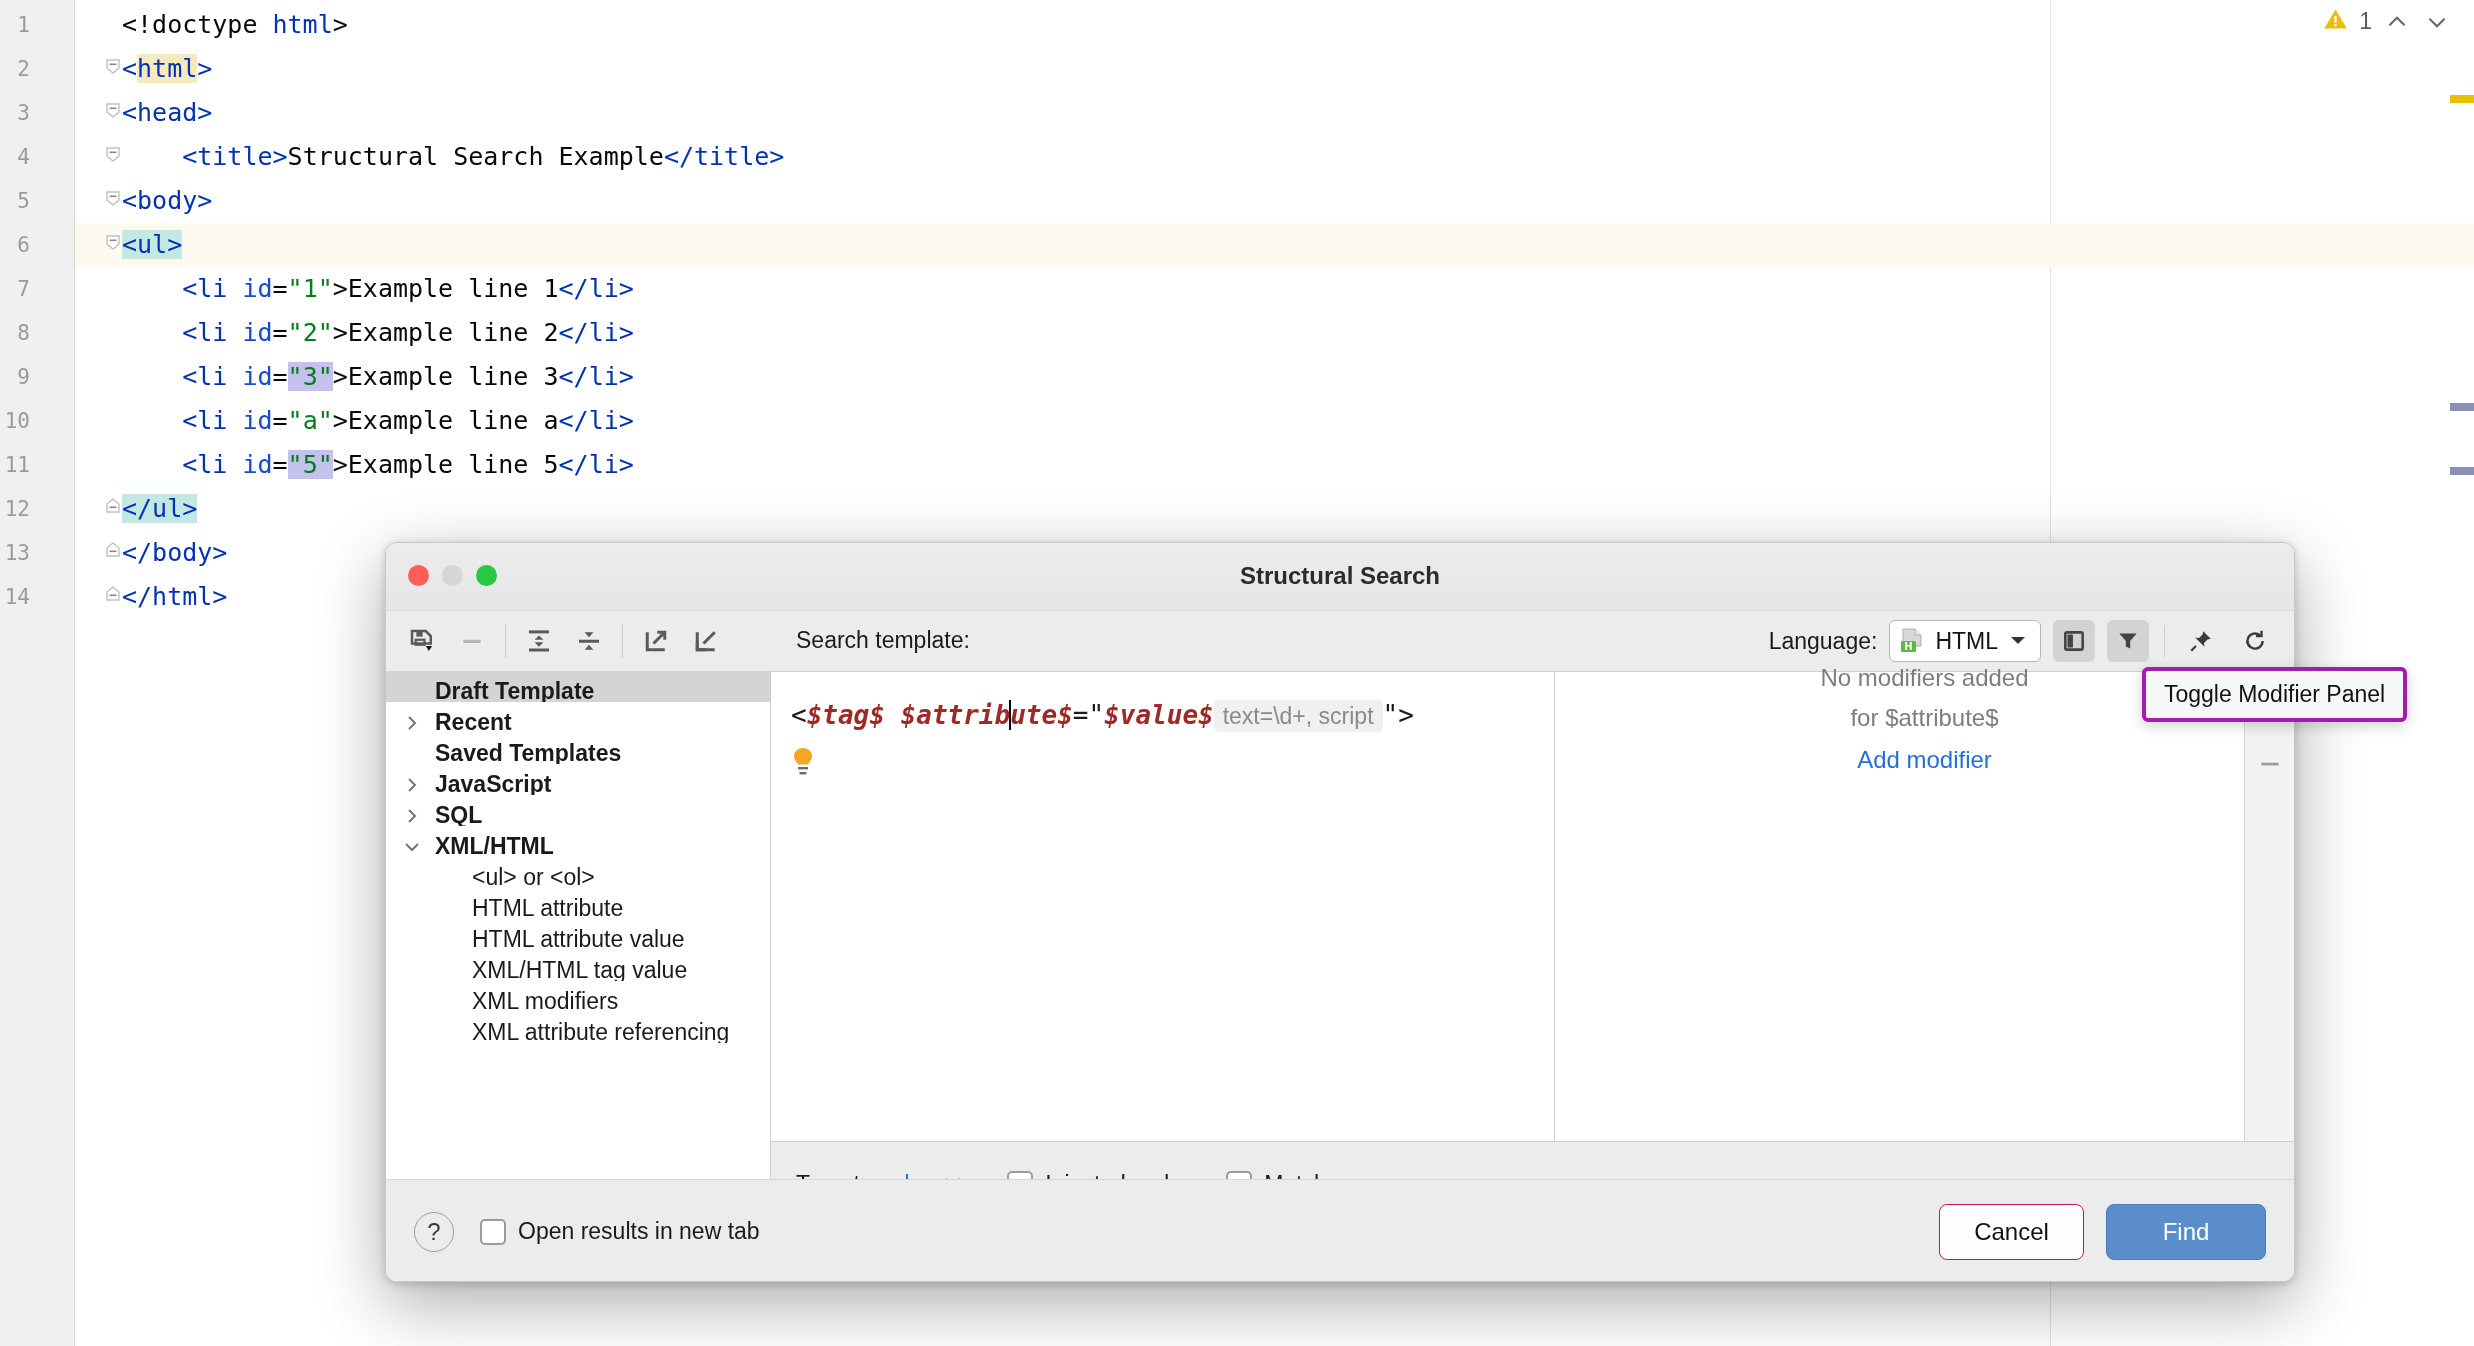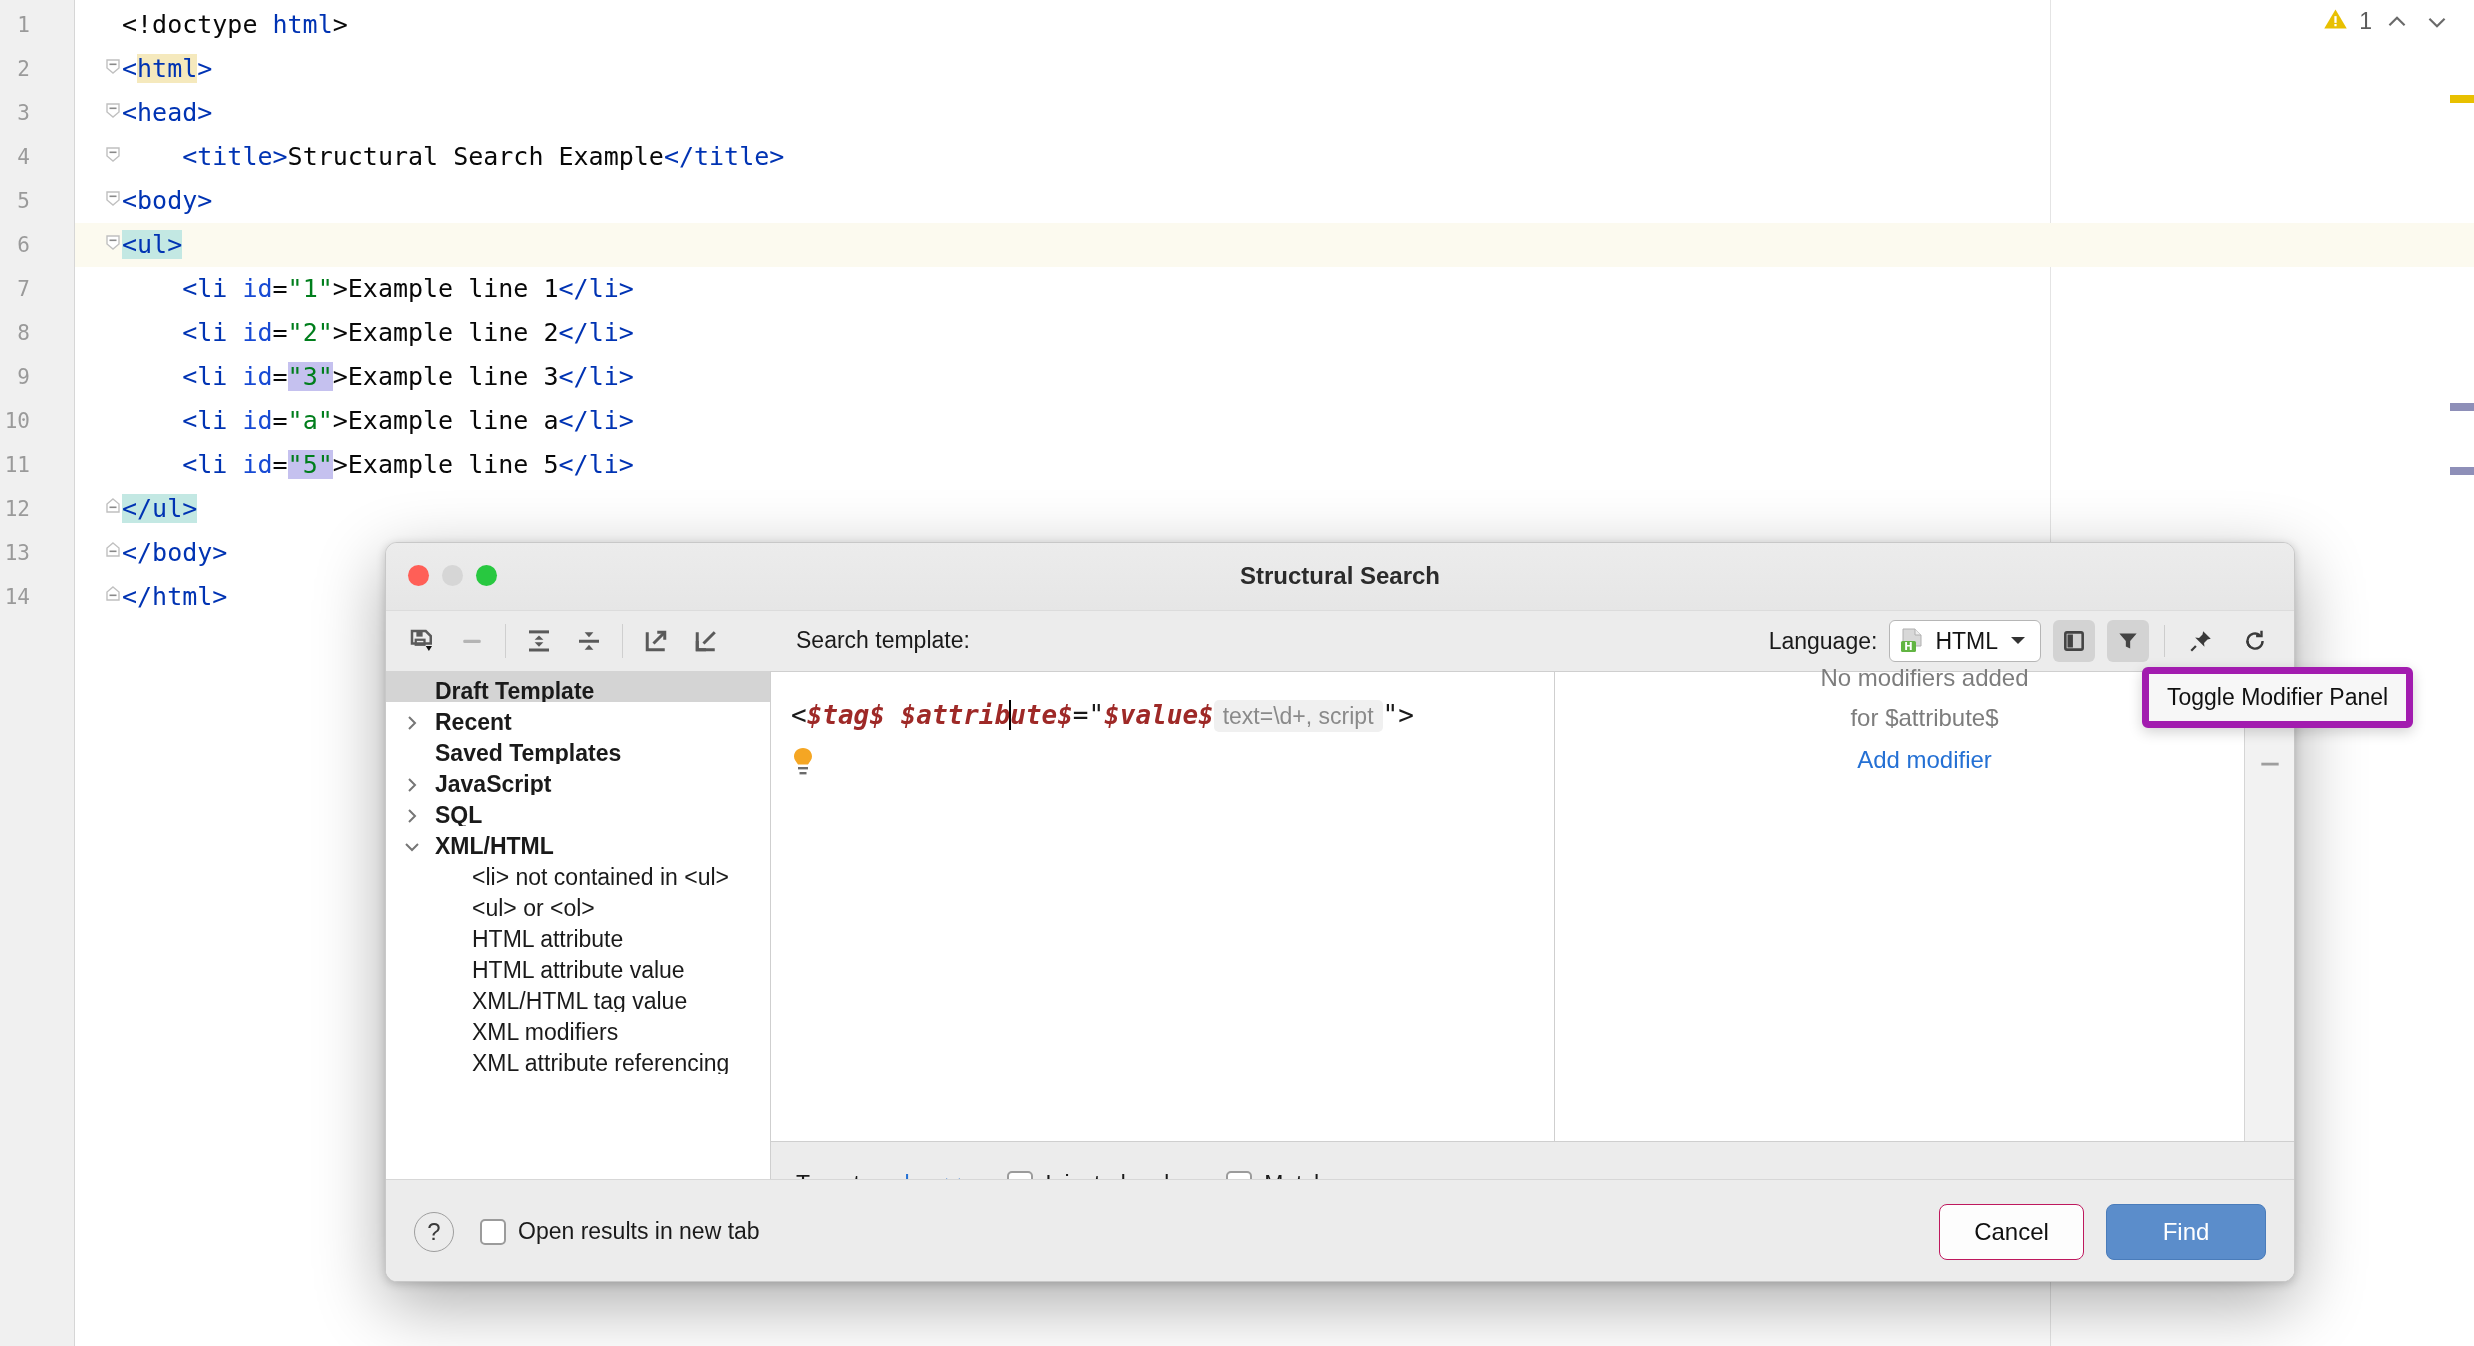--- a/index.html
+++ b/index.html
@@ -454,21 +454,20 @@
           <div class="tree-row group"><span class="tree-arrow">
               <svg width="18" height="18" viewBox="0 0 18 18">
                 <path d="M6 3 L12 9 L6 15" stroke="#767676" stroke-width="2" fill="none"></path>
               </svg>
             </span><span class="tree-label lvl0">SQL</span></div>
           <div class="tree-row group"><span class="tree-arrow">
               <svg width="18" height="18" viewBox="0 0 18 18">
                 <path d="M3 6 L9 12 L15 6" stroke="#767676" stroke-width="2" fill="none"></path>
               </svg>
             </span><span class="tree-label lvl0">XML/HTML</span></div>
-          <div class="tree-row"><span class="tree-label lvl1">&lt;li&gt; not contained in &lt;ul&gt;</span></div>
           <div class="tree-row"><span class="tree-label lvl1">&lt;ul&gt; or &lt;ol&gt;</span></div>
           <div class="tree-row"><span class="tree-label lvl1">HTML attribute</span></div>
           <div class="tree-row"><span class="tree-label lvl1">HTML attribute value</span></div>
           <div class="tree-row"><span class="tree-label lvl1">XML/HTML tag value</span></div>
           <div class="tree-row"><span class="tree-label lvl1">XML modifiers</span></div>
           <div class="tree-row"><span class="tree-label lvl1">XML attribute referencing</span></div>
         </div>
     </div>
 
     <div class="center-pane">
@@ -598,17 +597,17 @@
         <span class="cb-text">Open results in new tab</span>
       </span>
       <div style="flex:1"></div>
       <div class="btn secondary">Cancel</div>
       <div class="btn primary" style="margin-left:22px;">Find</div>
     </div>
 
   </div>
 </div>
 
-<div style="position:absolute; left:2142px; top:667px; background:#f7f7f7; border:7px solid #a21caf;
+<div style="position:absolute; left:2142px; top:667px; background:#f7f7f7; border:4px solid #a21caf;
             border-radius:6px; padding:10px 18px; font-size:23px; color:#111;
             box-shadow:0 4px 14px rgba(0,0,0,0.18); white-space:nowrap;">
   <span>Toggle Modifier Panel</span>
 </div>
 
 </body></html>

